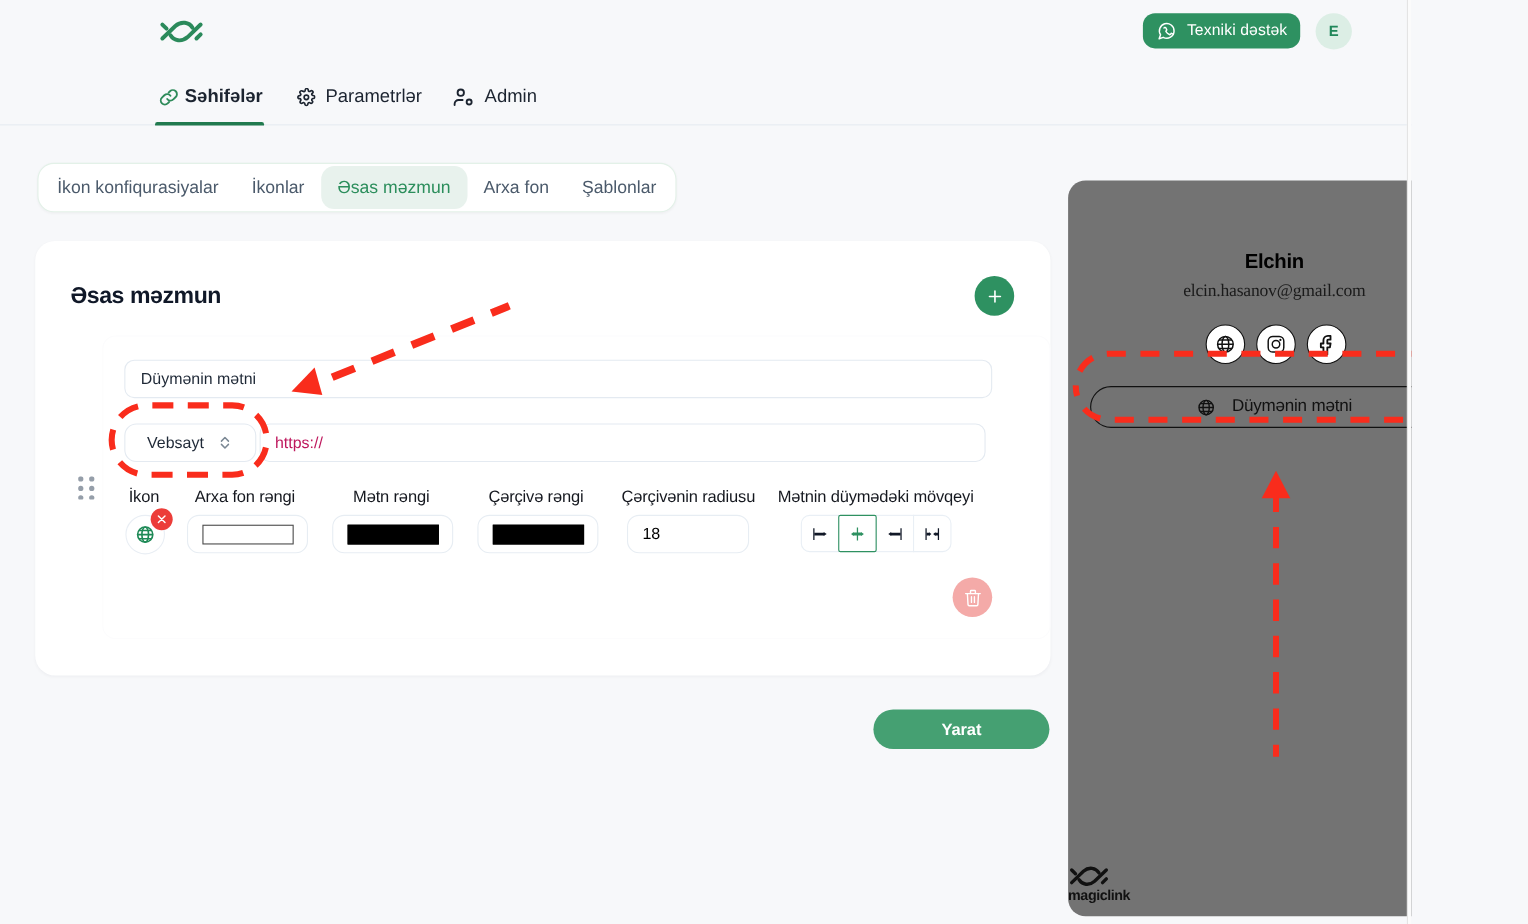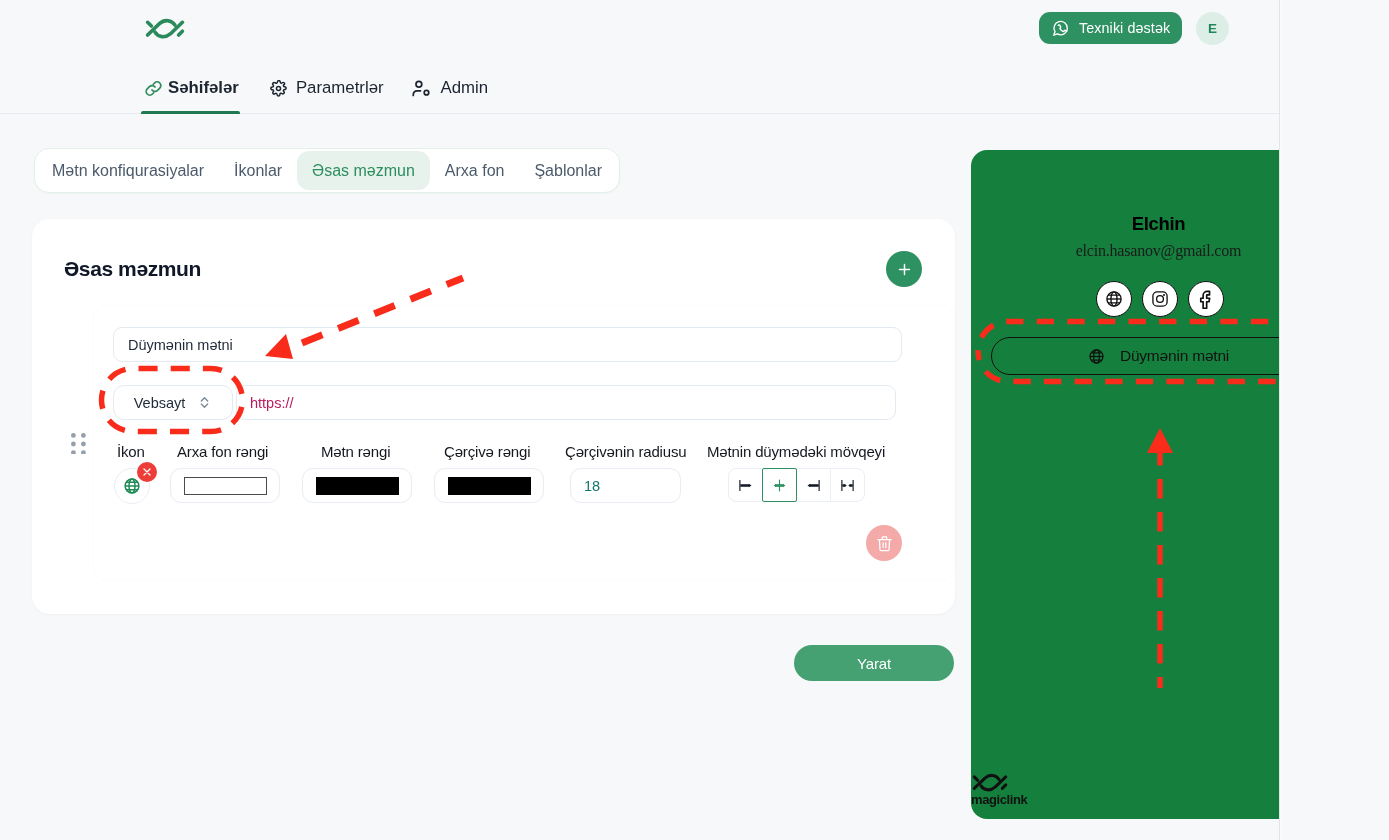--- a/index.html
+++ b/index.html
@@ -68,37 +68,37 @@
             letter-spacing:-.15px; }
   .fbox { position:absolute; height:35px; border:1px solid #e7edf3; border-radius:11px; background:#fff;
       display:flex; align-items:center; justify-content:center; }
   .icon-circle { position:absolute; width:36px; height:36px; border-radius:50%; border:1px solid #e9eef4;
       background:#fff; display:flex; align-items:center; justify-content:center; }
   .x-badge { position:absolute; right:-8px; top:-7px; width:20px; height:20px; border-radius:50%;
       background:#ec3d39; display:flex; align-items:center; justify-content:center; }
   .swatch { width:83px; height:18px; border:1px solid #4a4a4a; background:#fff; }
   .swatch.filled { background:#000; border-color:#000; }
   .num-box { position:absolute; width:111px; height:35px; border:1px solid #e7edf3; border-radius:11px;
-      background:#fff; display:flex; align-items:center; padding:16px 13px; font-size:14.6px; color:#0f766e; }
+      background:#fff; display:flex; align-items:center; padding:16px 13px; font-size:14.6px; color:#000000; }
   .align-group { position:absolute; display:flex; }
   .align-btn { width:35px; height:34px; border:1px solid #e9eff5; background:#fff;
       display:flex; align-items:center; justify-content:center; margin-left:-1px; }
   .align-btn:first-child { border-radius:8px 0 0 8px; margin-left:0; }
   .align-btn:last-child { border-radius:0 8px 8px 0; }
   .align-btn.selected { border:1.3px solid #2e9161; border-radius:2px; z-index:2; }
 
   .trash-btn { position:absolute; left:834px; top:306px; width:36px; height:36px; border-radius:50%;
       background:#f4aaa8; display:flex; align-items:center; justify-content:center; }
 
   .submit-btn { position:absolute; left:794px; top:645px; width:160px; height:36px; border-radius:18px;
-      background:#45a072; color:#fff; font-size:15px; font-weight:400; display:flex;
+      background:#45a072; color:#fff; font-size:15px; font-weight:700; display:flex;
       align-items:center; justify-content:center; letter-spacing:-.1px; }
 
   
-  .preview { position:absolute; left:971px; top:150px; width:375px; height:669px; background:#15803d;
+  .preview { position:absolute; left:971px; top:164px; width:375px; height:669px; background:#737373;
       border-radius:16px; }
   .pv-name { position:absolute; left:0; right:0; top:63px; text-align:center; font-size:18.5px;
       font-weight:700; color:#000; letter-spacing:-.3px;}
   .pv-email { position:absolute; left:0; right:0; top:92px; text-align:center; font-size:16px; color:#1a1a1a;
       letter-spacing:-.2px;font-family:Liberation Serif, serif;}
   .pv-socials { position:absolute; left:2px; right:0; top:131px; display:flex; justify-content:center; gap:10px; }
   .pv-social { width:36px; height:36px; border-radius:50%; border:1.2px solid #111; display:flex;
       align-items:center; justify-content:center; background:#fff; }
   .pv-cta { position:absolute; left:20px; top:187px; width:335px; height:38px; border:1.2px solid #111;
       border-radius:19px; display:flex; align-items:center; justify-content:center; gap:15px;
@@ -171,21 +171,21 @@
             <circle cx="17.7" cy="16.8" r="2.6"></circle>
           </svg>
         </span>
         <span class="nlabel">Admin</span>
       </div>
     </div>
     <div class="nav-underline"></div>
   </div>
 
   <div class="tabbar">
-    <div class="tab">Mətn konfiqurasiyalar</div>
+    <div class="tab">İkon konfiqurasiyalar</div>
     <div class="tab">İkonlar</div>
     <div class="tab active">Əsas məzmun</div>
     <div class="tab">Arxa fon</div>
     <div class="tab">Şablonlar</div>
   </div>
 
   <div class="card">
     <div class="card-title">Əsas məzmun</div>
     <div class="add-btn">
       <span class="ic">

